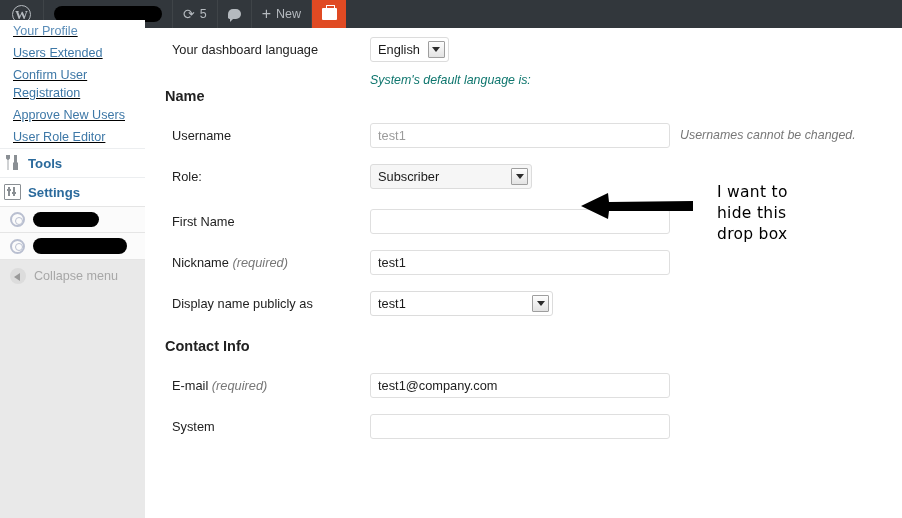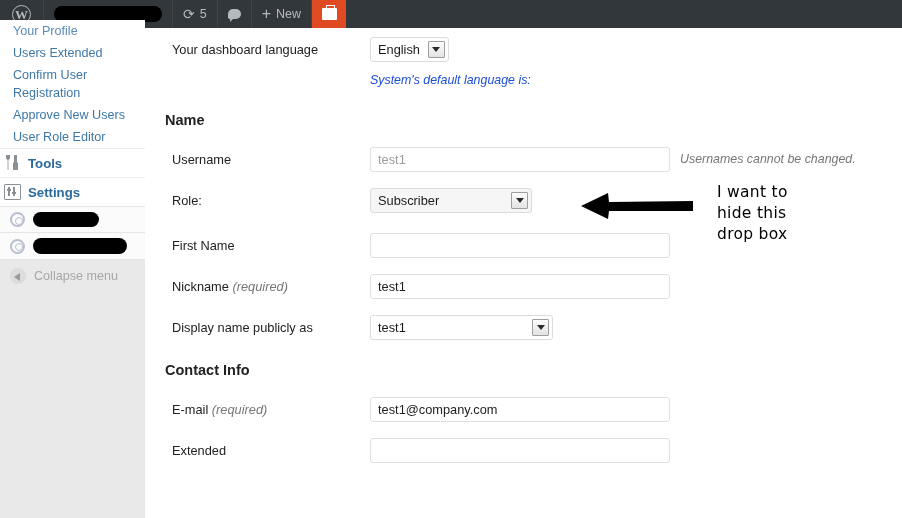--- a/index.html
+++ b/index.html
@@ -55,21 +55,21 @@
     content: ""; position: absolute; left: 4px; top: -3px;
     width: 7px; height: 3px; border: 1.6px solid #fff; border-bottom: none;
     border-radius: 1px 1px 0 0;
   }
 
   
   .sidebar {
     position: absolute; left: 0; top: 20px; width: 145px; height: 498px;
     background: #e9e9e9;
   }
-  .menu-white { background: #fff; }
+  .menu-white { background: #fff; text-decoration: underline; }
   .submenu { padding: 0; background: #fff; }
   .submenu a {
     display: block; color: #3e78a7; font-size: 12.6px;
     padding: 2px 0 2px 13px; line-height: 18px; text-decoration: none;
   }
   .submenu a.clipped { color: #5b8db8; }
   .menu-top {
     display: flex; align-items: center; gap: 7px;
     padding: 6px 0 6px 4px; background: #fff;
     border-top: 1px solid #eceef0;
@@ -161,21 +161,21 @@
     width: 17px; height: 17px; border: 1px solid #9e9e9e;
     background: linear-gradient(#fdfdfd,#e3e3e3);
     display: flex; align-items: center; justify-content: center;
     border-radius: 1px; margin-left: 8px; flex: none;
   }
   .sel .arrowbtn::after {
     content: ""; border-left: 4px solid transparent; border-right: 4px solid transparent;
     border-top: 5px solid #2b2b2b;
   }
   .hint-italic {
-    font-style: italic; font-size: 12.4px; color: #1d4ed8;
+    font-style: italic; font-size: 12.4px; color: #0f766e;
   }
   .hint-right {
     position: absolute; left: 310px; top: 5px;
     font-style: italic; font-size: 12.4px; color: #777; white-space: nowrap;
   }
   .section-h {
     font-size: 14.5px; font-weight: bold; color: #222;
     padding-left: 18px;
   }
 
@@ -261,21 +261,21 @@
       </div>
     </div>
 
     <div class="form-row" style="margin-top:8px">
       <div class="f-label"></div>
       <div class="f-field">
         <span class="hint-italic">System's default language is:</span>
       </div>
     </div>
 
-    <div class="section-h" style="margin-top:24px">Name</div>
+    <div class="section-h" style="">Name</div>
 
     <div class="form-row" style="margin-top:19px">
       <div class="f-label">Username</div>
       <div class="f-field">
         <input class="txt disabled" type="text" readonly="" value="test1" style="">
         <span class="hint-right">Usernames cannot be changed.</span>
       </div>
     </div>
 
     <div class="form-row" style="margin-top:16px">
@@ -322,21 +322,21 @@
       <div class="f-label">
         <span>E-mail</span>
         <span class="req">(required)</span>
       </div>
       <div class="f-field">
         <input class="txt" type="text" value="test1@company.com" style="">
       </div>
     </div>
 
     <div class="form-row" style="margin-top:16px">
-      <div class="f-label">Extended</div>
+      <div class="f-label">System</div>
       <div class="f-field">
         <input class="txt" type="text" value="" style="">
       </div>
     </div>
 
   </div>
 
   <svg class="annot-arrow" width="118" height="32" viewBox="0 0 118 32">
     <path d="M3 16 L30 3 L31 12 L115 11 L115 21 L31 21 L30 29 Z" fill="#000"></path>
   </svg>

